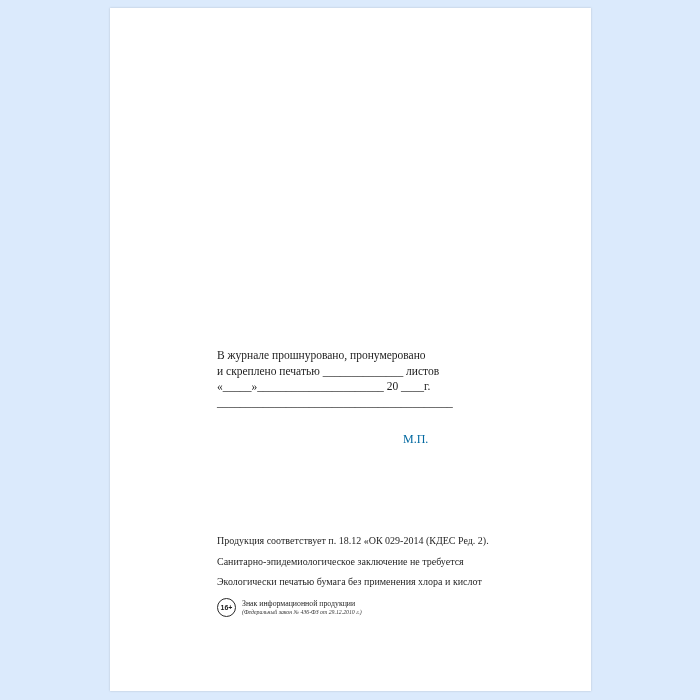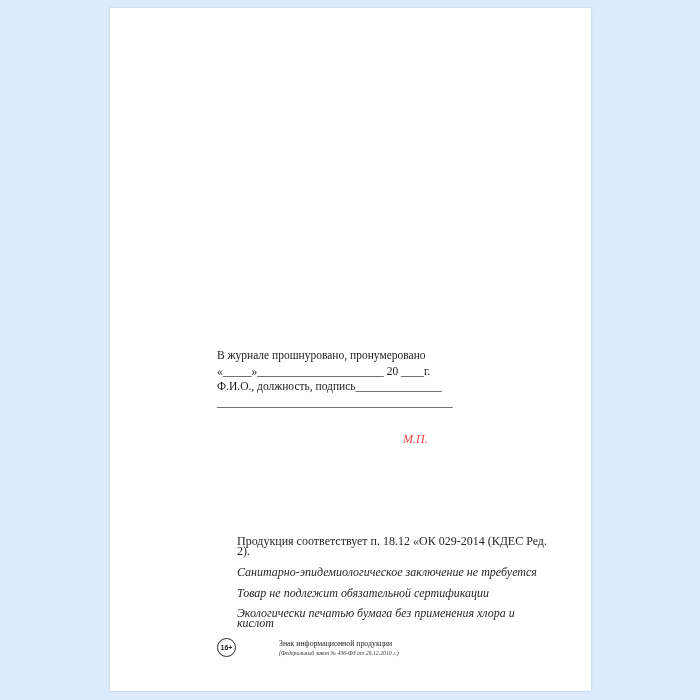--- a/index.html
+++ b/index.html
@@ -46,52 +46,48 @@
     white-space: nowrap;
   }
   .certify .line.rule {
     letter-spacing: 0;
   }
   .stamp-mark {
     position: absolute;
     left: 293px;
     top: 424px;
     font-size: 12px;
-    color: #ef4444;
-    font-style: italic;
+    color: #0369a1;
   }
 
   
   .legal {
     position: absolute;
     left: 107px;
     top: 528px;
     width: 330px;
     color: #262626;
   }
   .legal .para {
-    font-size: 12px;
+    font-size: 10px;
     line-height: 10.2px;
     margin-bottom: 11px;
-    margin-left: 20px;
   }
   .legal .para.tight {
     margin-bottom: 10px;
-    font-style: italic;
   }
   .legal .para em {
     font-style: italic;
   }
 
   .age-row {
     position: relative;
     display: flex;
     align-items: flex-start;
     margin-top: 3px;
-    gap: 37px;
   }
   .age-badge {
     flex: 0 0 auto;
     width: 17px;
     height: 17px;
     border: 1px solid #2a2a2a;
     border-radius: 50%;
     display: flex;
     align-items: center;
     justify-content: center;
@@ -118,35 +114,34 @@
 </style>
 </head>
 <body>
 
 <div id="stage">
   <div class="page">
     <div class="page-inner">
 
       <div class="certify">
         <div class="line">В журнале прошнуровано, пронумеровано</div>
+        <div class="line">и скреплено печатью ______________ листов</div>
         <div class="line">«_____»______________________ 20 ____г.</div>
-        <div class="line">Ф.И.О., должность, подпись_______________</div>
         <div class="line rule">_________________________________________</div>
       </div>
 
       <div class="stamp-mark">М.П.</div>
 
       <div class="legal">
         <div class="para">
           <div>Продукция соответствует п. 18.12 «ОК 029-2014 (КДЕС Ред. 2).</div>
         </div>
 
         <div class="para tight">Санитарно-эпидемиологическое заключение не требуется</div>
 
-        <div class="para tight">Товар не подлежит обязательной сертификации</div>
 
         <div class="para tight">Экологически печатью бумага без применения хлора и кислот</div>
 
         <div class="age-row">
           <div class="age-badge">16+</div>
           <div class="age-text">
             <div class="t1">Знак информационной продукции</div>
             <div class="t2">(Федеральный закон № 436-ФЗ от 29.12.2010 г.)</div>
           </div>
         </div>

